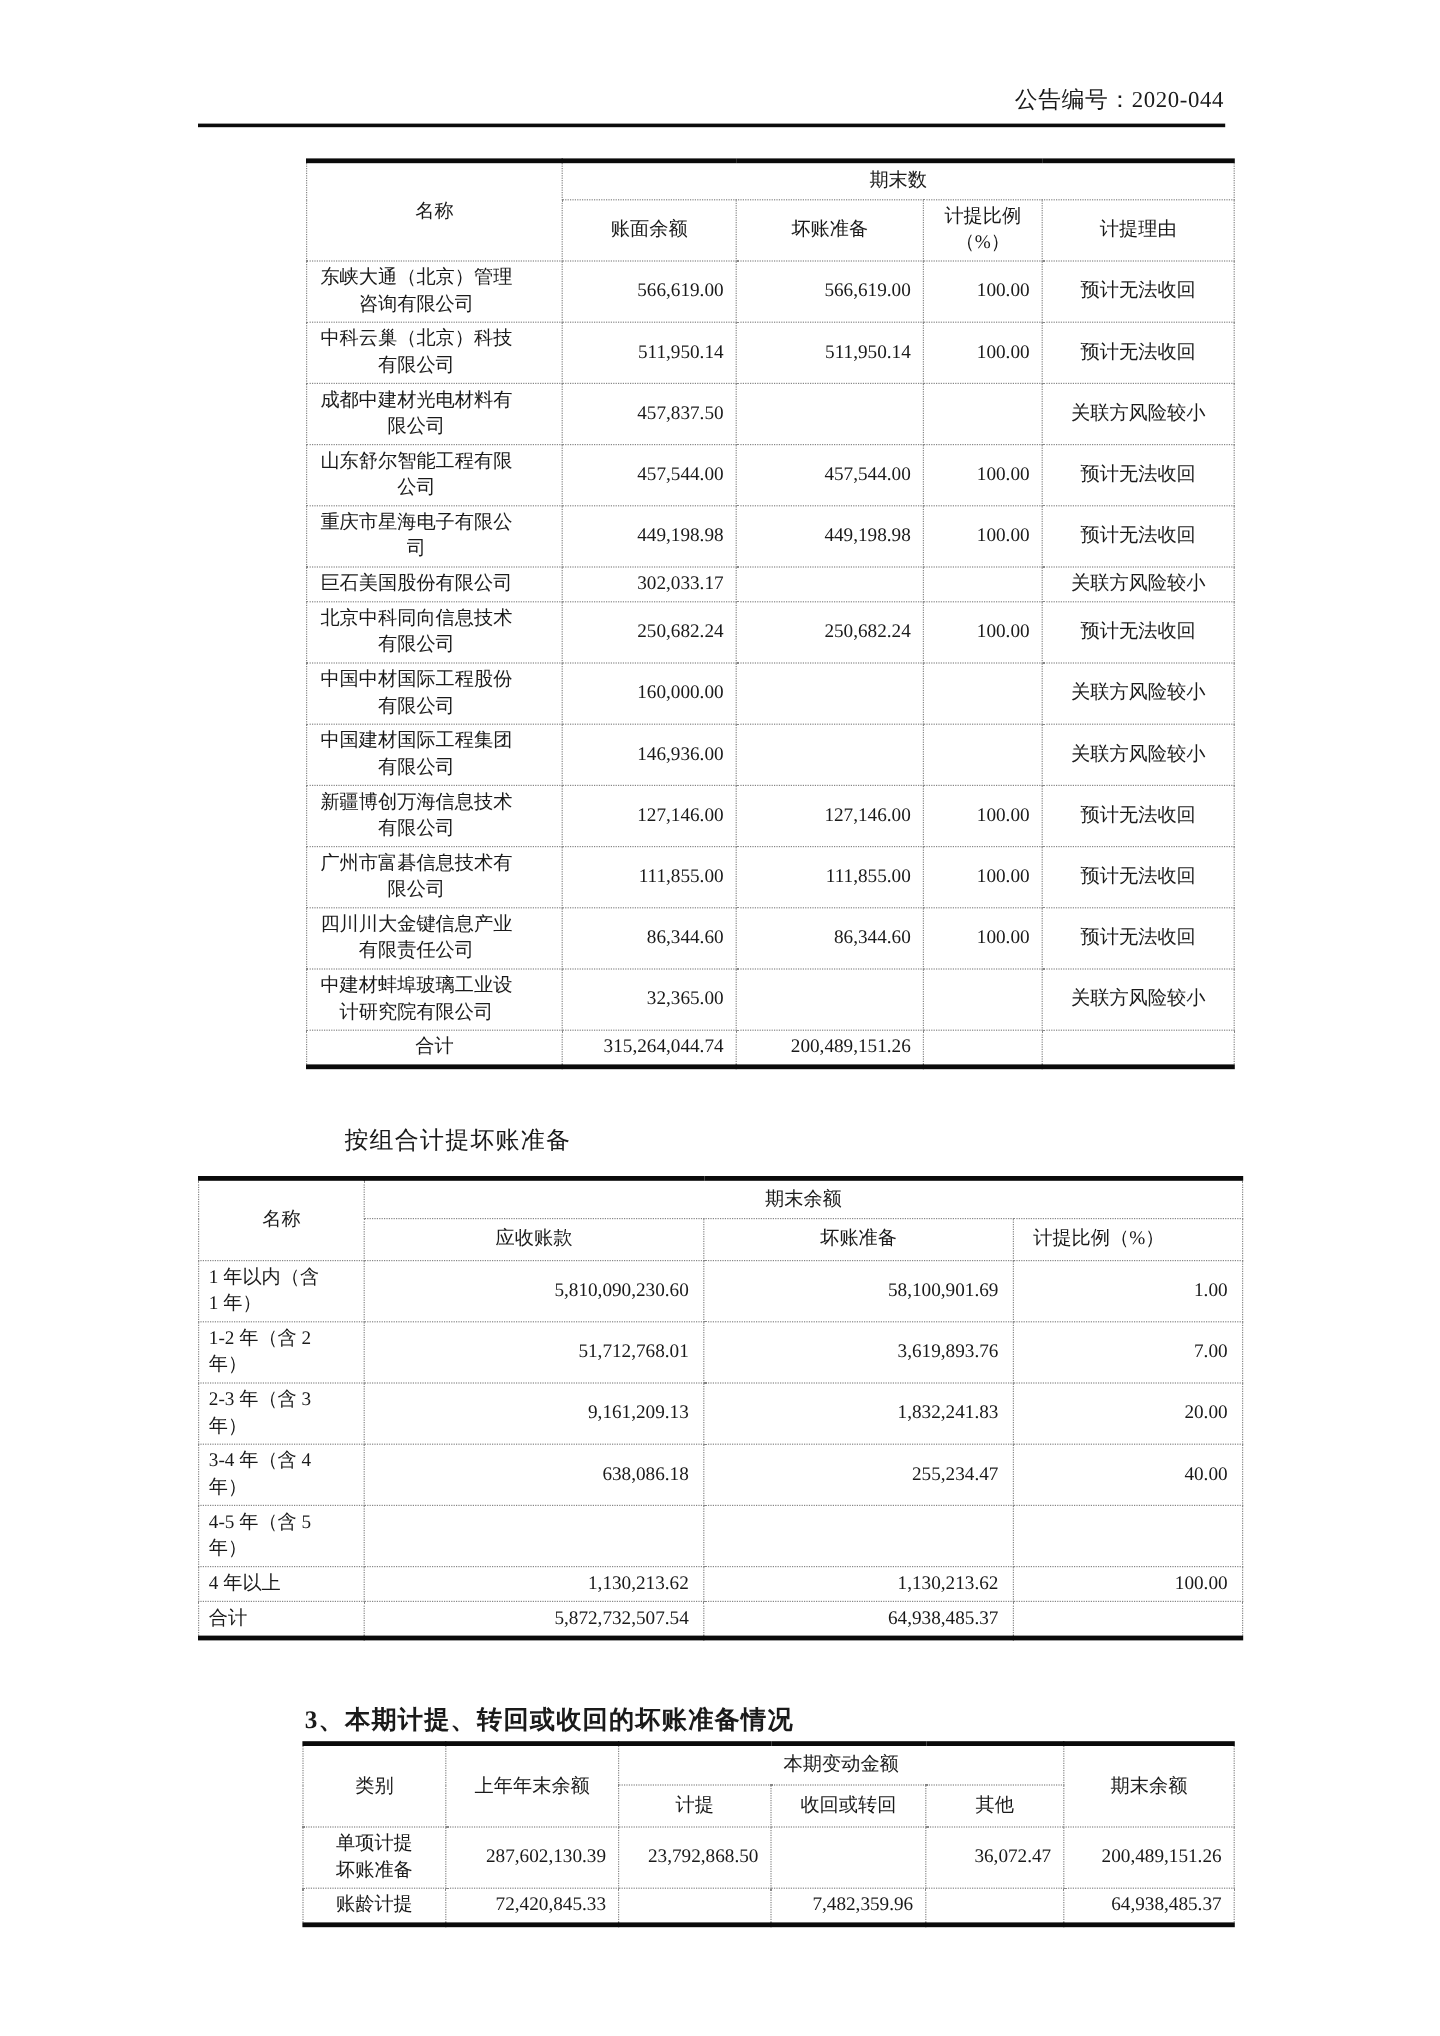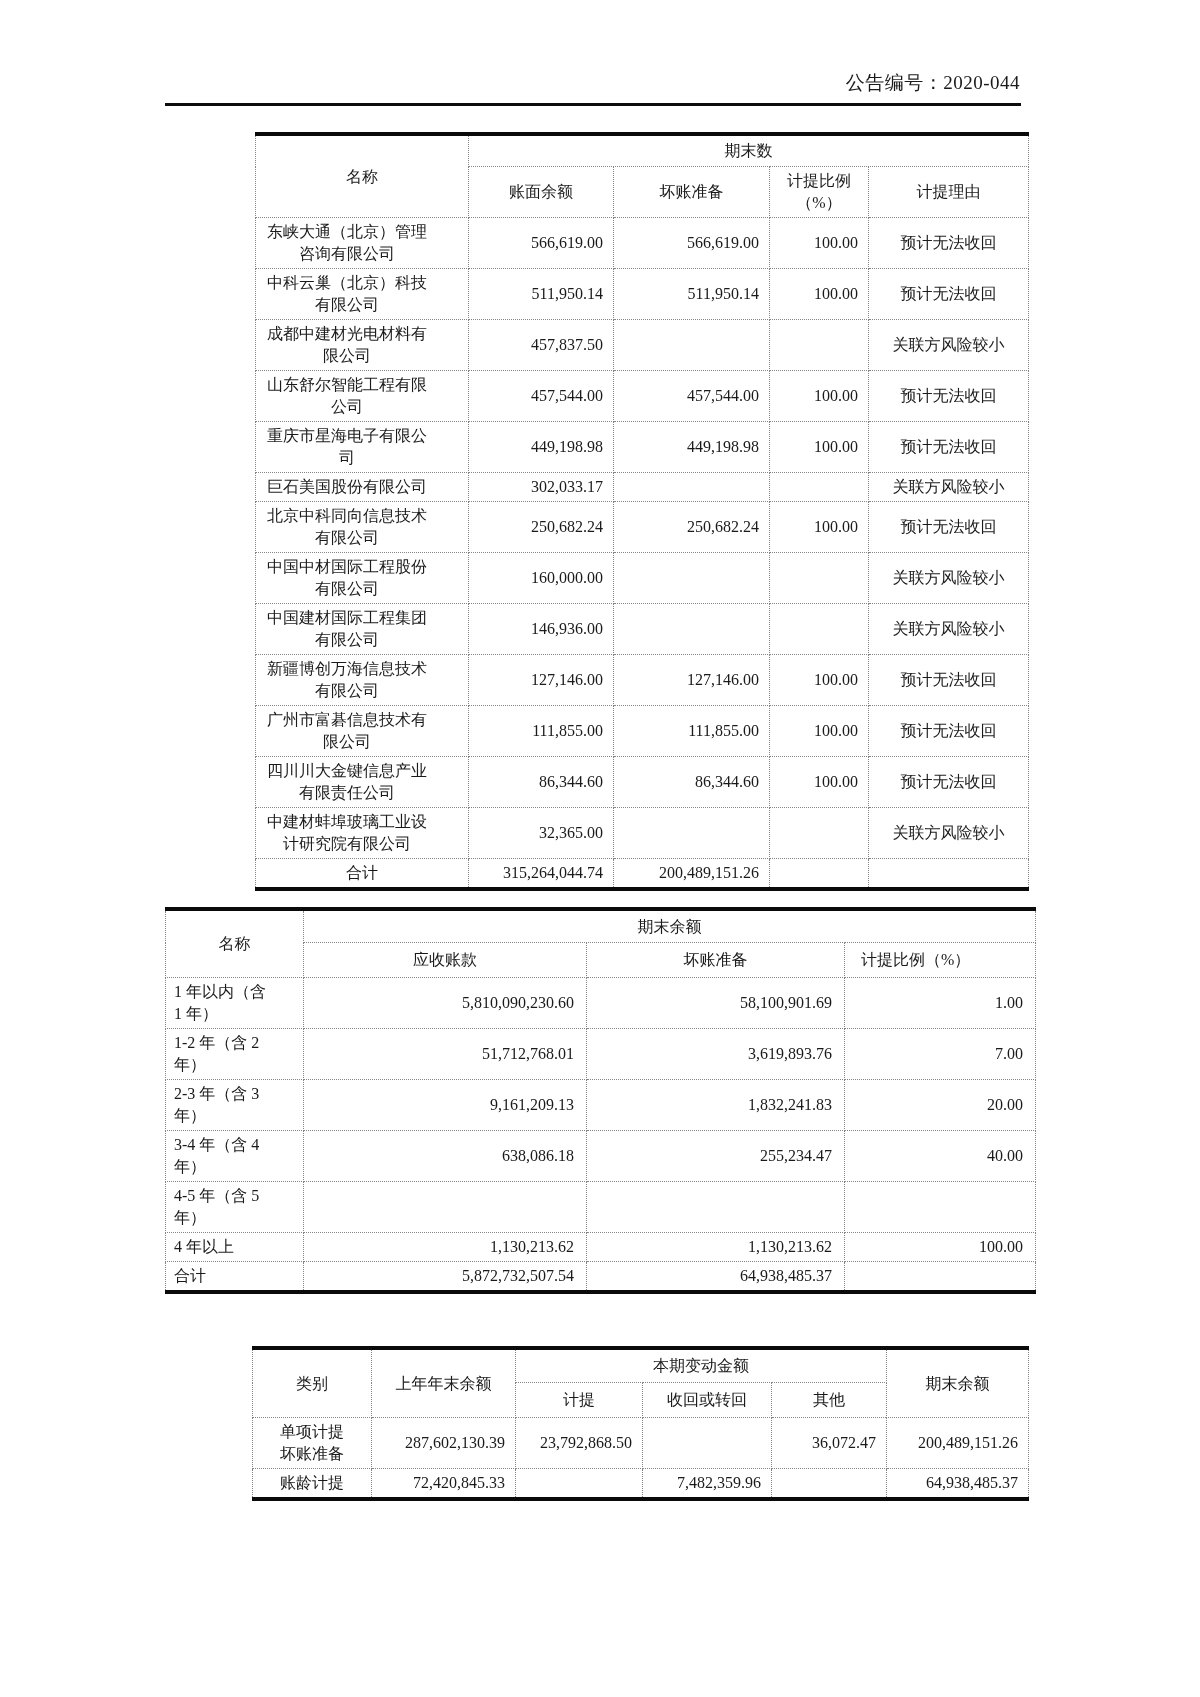--- a/index.html
+++ b/index.html
@@ -216,20 +216,21 @@
         <tr>
           <td>合计</td>
           <td>315,264,044.74</td>
           <td>200,489,151.26</td>
           <td></td>
           <td></td>
         </tr>
       </tbody>
   </table>
 
+  <p class="note n1">按组合计提坏账准备</p>
 
   <table class="t2">
     <colgroup>
       <col style="width:138px">
         <col style="width:283px">
         <col style="width:258px">
         <col style="width:191px">
     </colgroup>
     <thead>
       <tr>
@@ -282,20 +283,21 @@
         <tr>
           <td>合计</td>
           <td>5,872,732,507.54</td>
           <td>64,938,485.37</td>
           <td></td>
         </tr>
       </tbody>
   </table>
 
   <div class="sec3">
+    <h3>3、本期计提、转回或收回的坏账准备情况</h3>
     <table class="t3">
       <colgroup>
         <col style="width:119px">
           <col style="width:144px">
           <col style="width:127px">
           <col style="width:129px">
           <col style="width:115px">
           <col style="width:142px">
       </colgroup>
       <thead>

